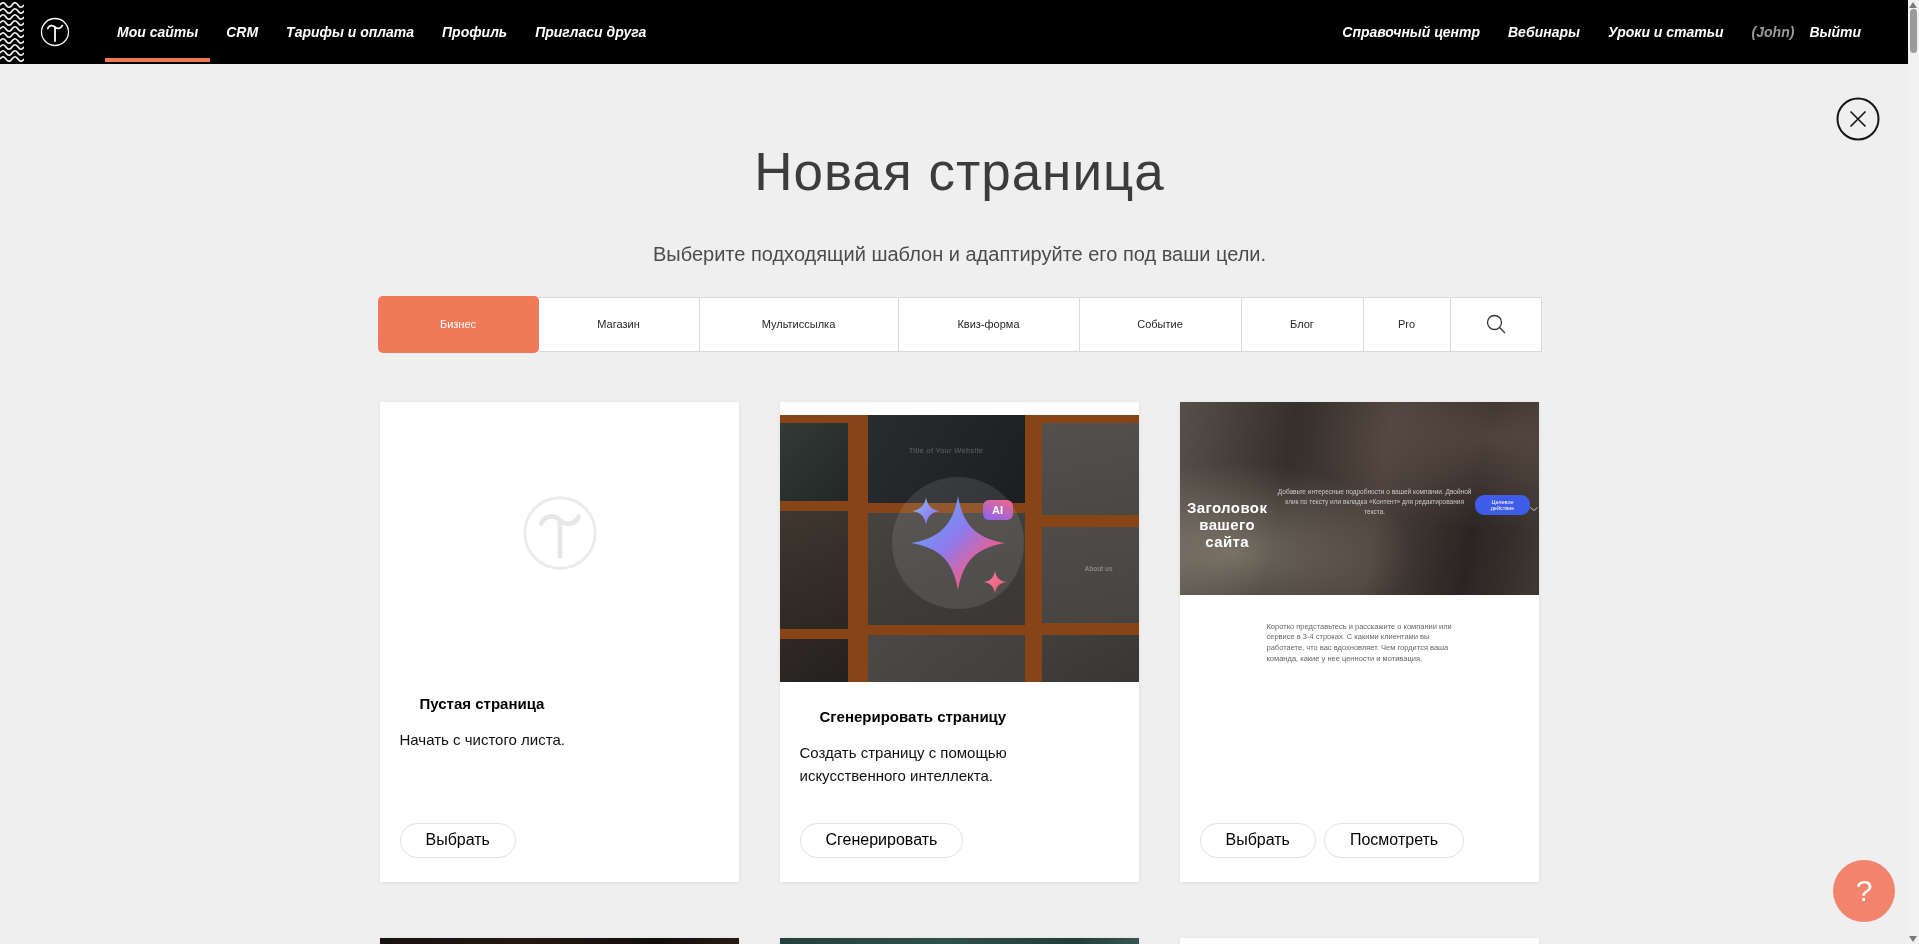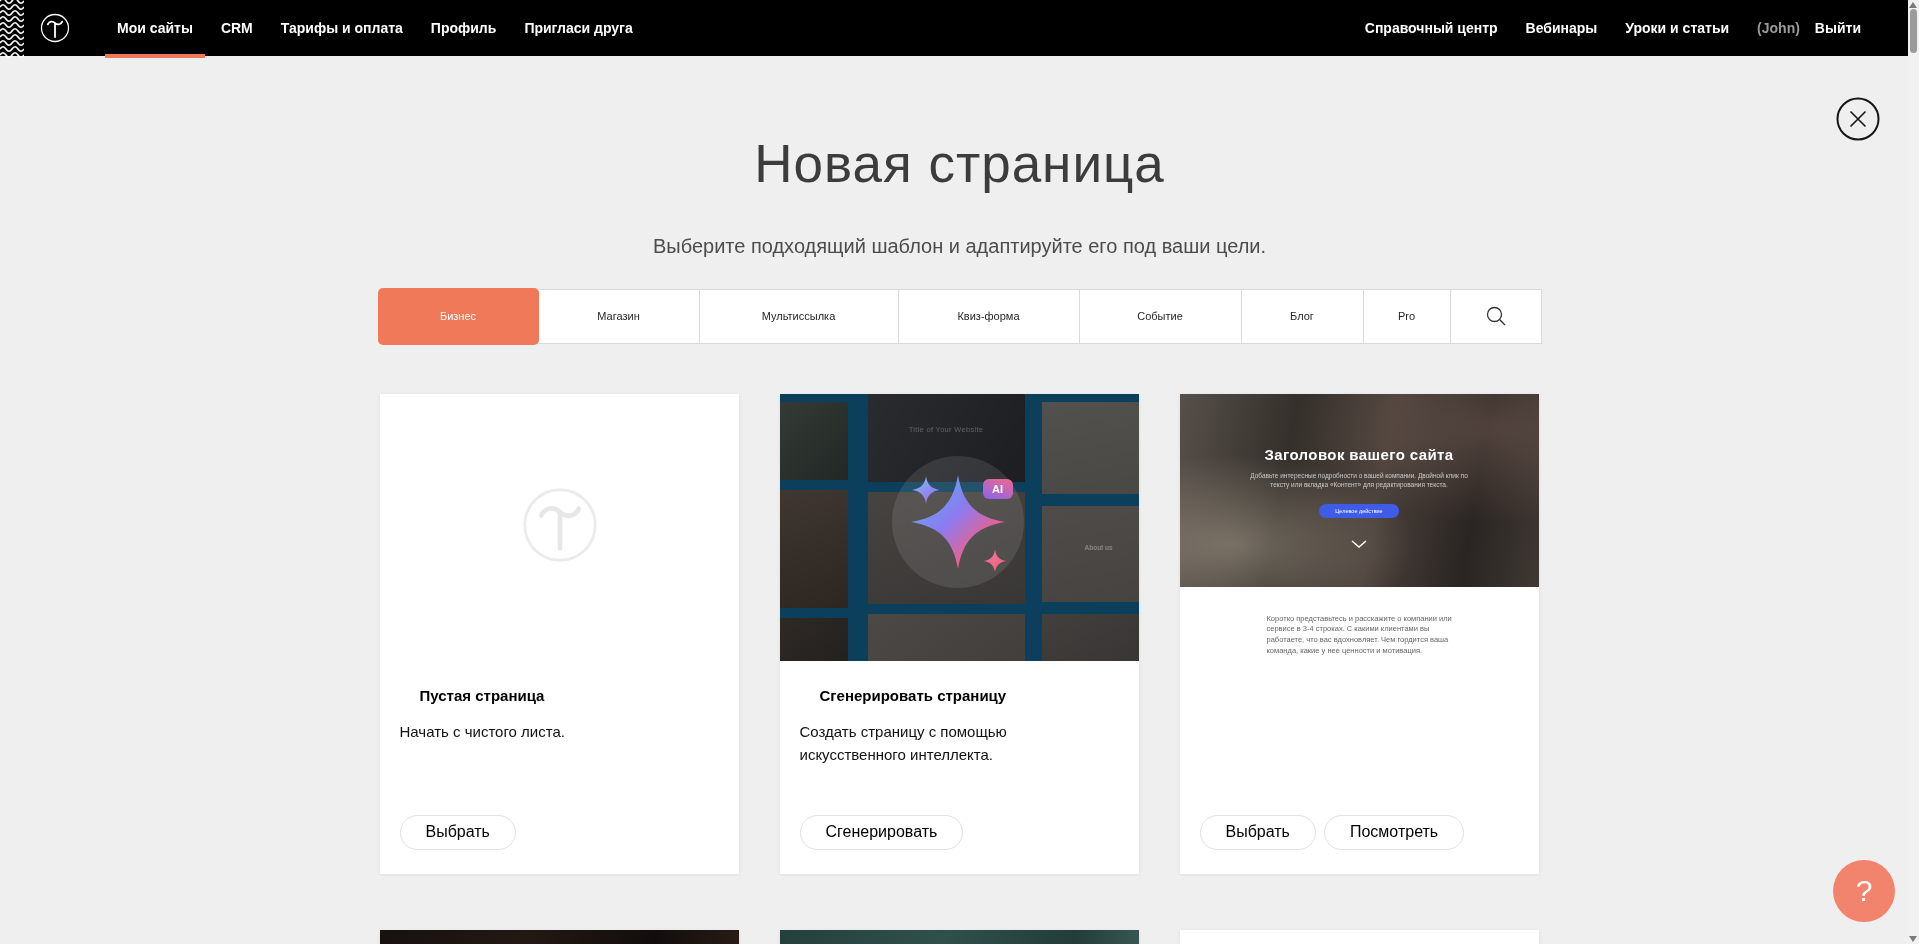--- a/index.html
+++ b/index.html
@@ -5,22 +5,22 @@
   * { margin:0; padding:0; box-sizing:border-box; }
   html,body { width:1919px; height:944px; overflow:hidden; }
   body {
     font-family:"Liberation Sans", sans-serif;
     background:#efefef;
     position:relative;
   }
 
   
   .topbar {
-    height:56px; background:#000; display:flex; align-items:center;
-    position:relative; z-index:5;
+    height:64px; background:#000; display:flex; align-items:center;
+    position:relative; z-index:5;font-style:italic;
   }
   .zigzag { width:24px; height:60px; flex:0 0 24px; display:block; }
   .logo { width:36px; height:36px; margin-left:13px; flex:0 0 36px; cursor:pointer; }
   .nav-left { display:flex; margin-left:30px; height:60px; }
   .nav-right { display:flex; height:60px; margin-left:auto; padding-right:44px; }
   .nav-item {
     color:#fff; font-size:14px; font-weight:bold; height:60px;
     display:flex; align-items:center; padding:0 14px; position:relative;
     cursor:pointer; white-space:nowrap;
   }
@@ -103,21 +103,21 @@
   .pill-btn {
     height:35px; padding:0 25px; border:1px solid #e2e2e2; border-radius:18px;
     background:#fff; font-size:16px; color:#000; cursor:pointer;
     font-family:"Liberation Sans", sans-serif;
   }
 
   
   .watermark { position:absolute; left:133px; top:84px; width:94px; height:94px; }
 
   
-  .collage { background:#0369a1; }
+  .collage { background:#f97316;margin-top:13px; }
   .tile { position:absolute; overflow:hidden; }
   .tl1 { left:-14px; top:8px;   width:82px;  height:78px;  background:linear-gradient(135deg,#55625a,#2e3a34); }
   .tl2 { left:-14px; top:96px;  width:82px;  height:118px; background:linear-gradient(160deg,#6a5a4c,#43362c); }
   .tl3 { left:-14px; top:224px; width:82px;  height:60px;  background:linear-gradient(140deg,#4a4038,#302823); }
   .tc1 { left:88px;  top:-12px; width:157px; height:100px; background:linear-gradient(120deg,#3e4249,#23262b); }
   .tc2 { left:88px;  top:98px;  width:157px; height:112px; background:linear-gradient(160deg,#76716c,#5d5954); }
   .tc3 { left:88px;  top:220px; width:157px; height:80px;  background:linear-gradient(140deg,#837c75,#6b645e); }
   .tr1 { left:262px; top:8px;   width:110px; height:92px;  background:linear-gradient(170deg,#908c86,#7e7a74); }
   .tr2 { left:262px; top:112px; width:110px; height:96px;  background:linear-gradient(170deg,#87827d,#76716c); }
   .tr3 { left:262px; top:220px; width:110px; height:60px;  background:linear-gradient(150deg,#6e6964,#57534e); }
@@ -135,21 +135,21 @@
     position:absolute; left:203px; top:85px; width:30px; height:20px;
     border-radius:6px; background:linear-gradient(200deg,#f2678c,#8a63f0);
     color:#fff; font-size:11px; font-weight:bold; display:flex;
     align-items:center; justify-content:center;
   }
 
   
   .hero {
     height:193px; position:relative;
     background:linear-gradient(100deg,#57504a 0%,#35302b 30%,#4a403a 55%,#2a2523 80%,#3f3833 100%);
-    display:flex; flex-direction:column; align-items:center; text-align:center;
+    display:flex; flex-direction:row; align-items:center; text-align:center;
   }
   .hero::before {
     content:""; position:absolute; inset:0;
     background:
       radial-gradient(ellipse at 15% 78%, rgba(205,195,175,0.40), transparent 42%),
       radial-gradient(ellipse at 88% 18%, rgba(150,118,105,0.35), transparent 42%);
   }
   .hero > * { position:relative; z-index:1; }
   .hero-title { margin-top:52px; font-size:15px; font-weight:bold; color:#fff; letter-spacing:0.4px; }
   .hero-sub { margin-top:8px; font-size:6.5px; color:#c9c9c9; line-height:1.5; max-width:235px; }

